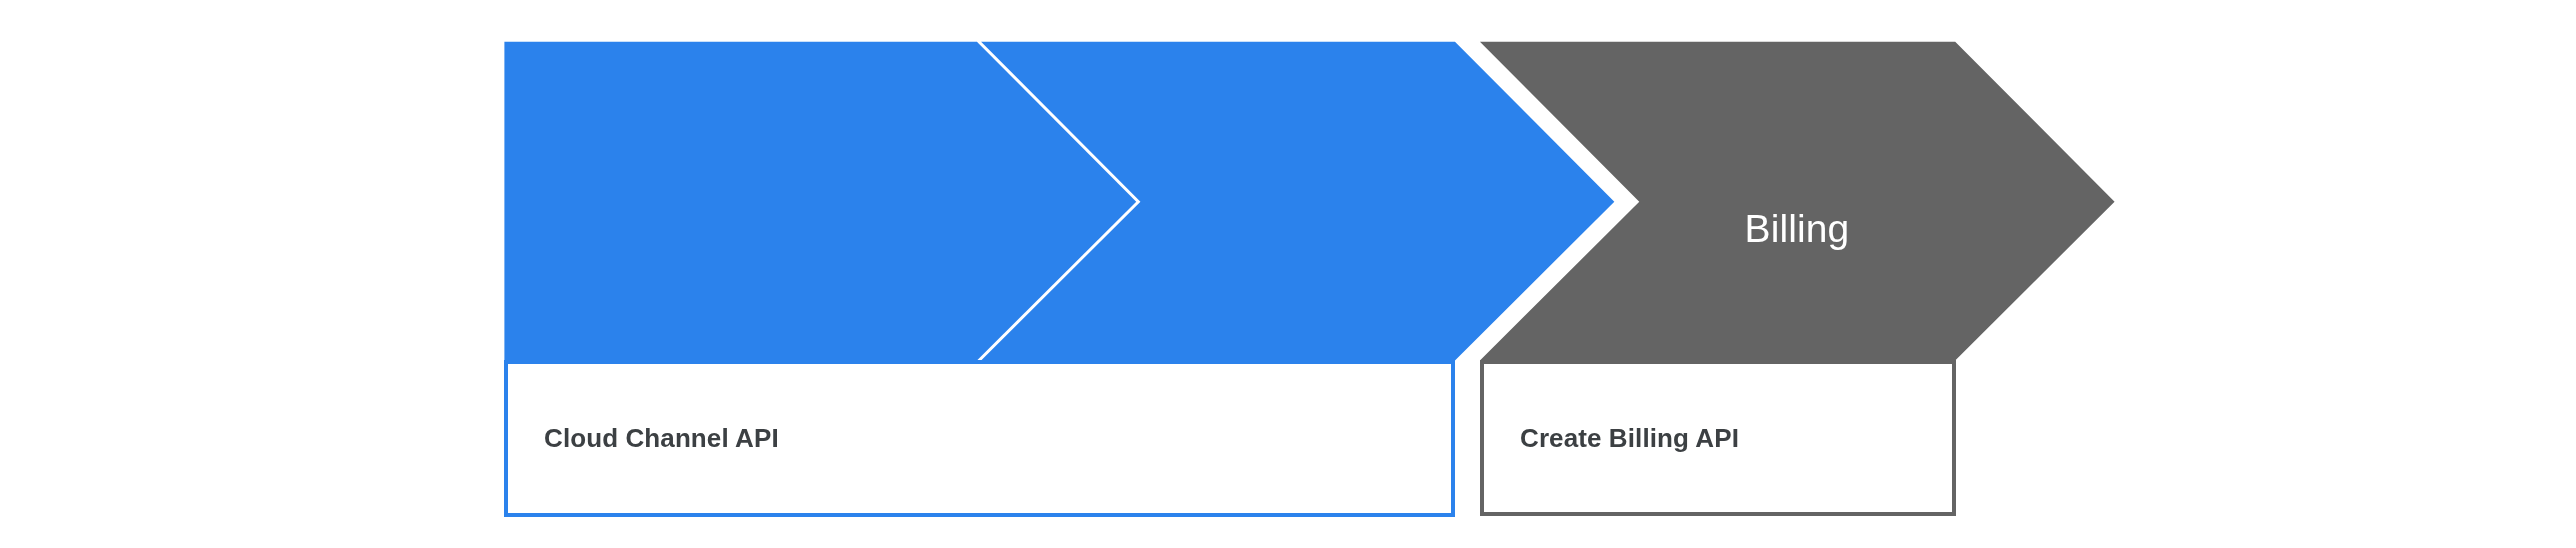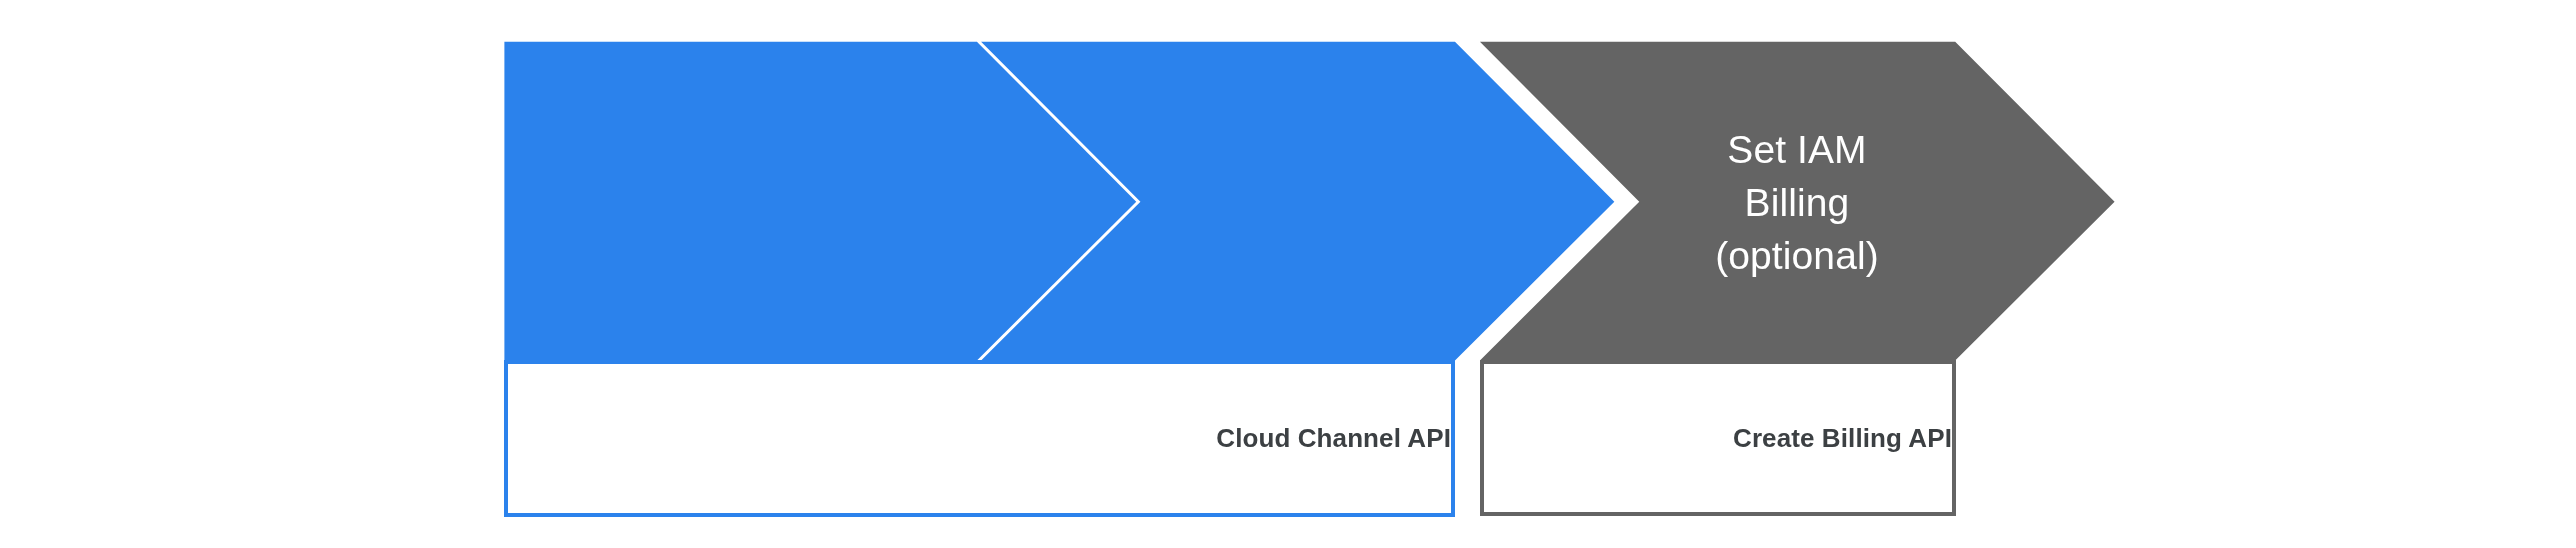--- a/index.html
+++ b/index.html
@@ -51,21 +51,22 @@
     transform: translate(-50%, -50%);
   }
 
   
   .api-box {
     position: absolute;
     background: #ffffff;
     box-sizing: border-box;
     display: flex;
     align-items: center;
-    justify-content: flex-end;
+    justify-content: flex-start;
+    padding-left: 36px;
   }
   .api-box.blue   { border: 4.2px solid #2B82EC; }
   .api-box.gray   { border: 4.2px solid #646464; }
   .api-box-label {
     font-family: "Liberation Sans", sans-serif;
     font-weight: 700;
     font-size: 26px;
     color: #3C4043;
     letter-spacing: 0.1px;
     white-space: nowrap;
@@ -81,21 +82,21 @@
 
       <path fill="#2B82EC" d="M 728,60 L 1410,60 L 1640,291 L 1410,520 L 728,520 Z"></path>
 
       <path fill="#2B82EC" d="M 1416,60 L 2100,60 L 2330,291 L 2100,520 L 1416,520 L 1646,291 Z"></path>
 
       <path fill="#646464" d="M 2136,60 L 2822,60 L 3052,291 L 2822,520 L 2136,520 L 2366,291 Z"></path>
     </svg>
 
 
 
-    <div class="chev-label" style="left: 1797px; top: 202px; width: 360px; color: rgb(255, 255, 255);"><span>Set IAM</span><br><span>Billing</span><br><span>(optional)</span></div>
+    <div class="chev-label" style="left: 1797px; top: 202px; width: 360px; color: rgb(255, 255, 255);"><br><span>Billing</span><br></div>
   </div>
 
   <div class="api-box blue" style="left: 504px; top: 360px; width: 951px; height: 157px; border-color: rgb(43, 130, 236);">
     <span class="api-box-label" style="color: rgb(60, 64, 67);">Cloud Channel API</span>
   </div>
 
   <div class="api-box gray" style="left: 1480px; top: 360px; width: 476px; height: 156px; border-color: rgb(100, 100, 100);">
     <span class="api-box-label" style="color: rgb(60, 64, 67);">Create Billing API</span>
   </div>
 

